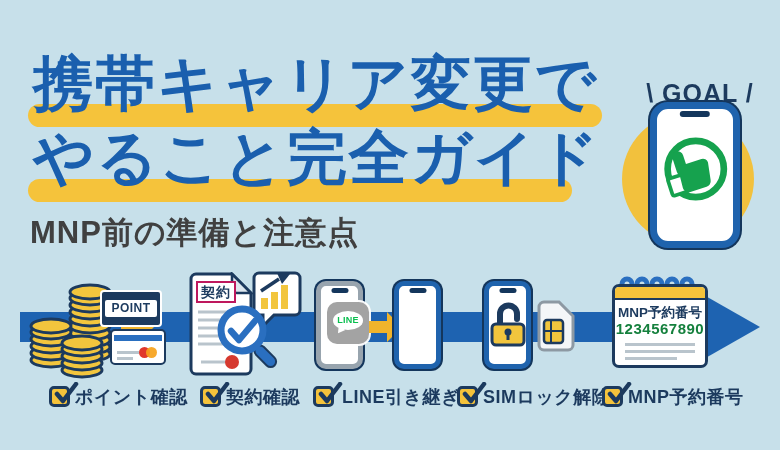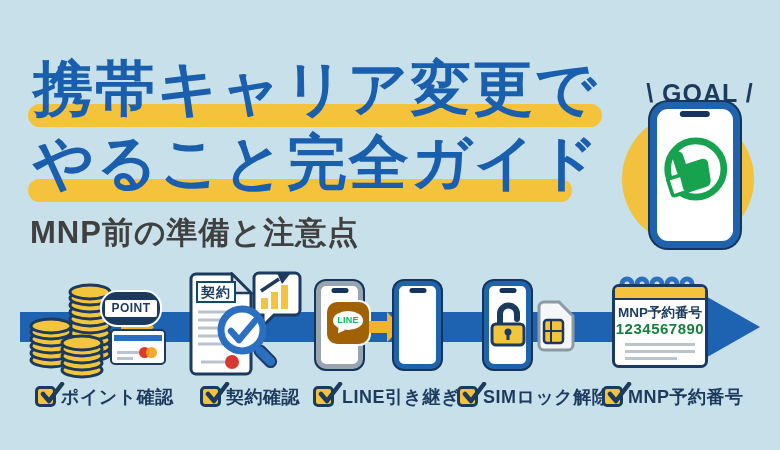--- a/index.html
+++ b/index.html
@@ -5,21 +5,21 @@
   * { margin:0; padding:0; box-sizing:border-box; }
   html,body { width:780px; height:450px; }
   body { font-family:"Liberation Sans","DejaVu Sans",sans-serif; }
   #stage { position:relative; width:780px; height:450px; background:#c7e0ea; overflow:hidden; }
 
   
   .hl { position:absolute; background:#f5c33b; border-radius:12px; height:23px; }
   #hl1 { left:28px; top:104px; width:574px; }
   #hl2 { left:28px; top:179px; width:544px; }
   .title-line { position:absolute; left:33px; color:#1a5fae; font-weight:900;
-                font-size:60px; line-height:1.05; letter-spacing:2px; white-space:nowrap; }
+                font-size:60px; line-height:1.05; letter-spacing:2px; white-space:nowrap;font-family:Liberation Mono, monospace; }
   #title1 { top:57px; }
   #title2 { top:131px;text-align:right; }
   #subtitle { position:absolute; left:30px; top:212px; color:#404040; font-weight:900;
               font-size:31px; letter-spacing:1px; white-space:nowrap; }
 
   
   #goal-label { position:absolute; left:615px; top:79px; width:170px; text-align:center;
                 color:#1c3a5e; font-weight:900; font-size:25px; letter-spacing:1px; }
   #goal-circle { position:absolute; left:622px; top:113px; width:132px; height:132px;
                  border-radius:50%; background:#f2c13d; }
@@ -35,39 +35,39 @@
   #band { position:absolute; left:20px; top:312px; width:688px; height:30px; background:#1e63b1; }
   #band-head { position:absolute; left:702px; top:294px; width:0; height:0;
                border-top:33px solid transparent; border-bottom:33px solid transparent;
                border-left:58px solid #1e63b1; }
   .mini-arrow { position:absolute; }
 
   
   .abs { position:absolute; }
 
   #point-card { left:102px; top:292px; width:58px; height:33px; background:#1c3a5e;
-                border-radius:15px; box-shadow:0 0 0 2px #fff; }
+                border-radius:2px; box-shadow:0 0 0 2px #fff; }
   #point-strip { position:absolute; left:3px; right:3px; top:8px; height:17px; background:#fff;
                  border-radius:2px; color:#1c3a5e; font-weight:900; font-size:12px;
                  text-align:center; line-height:17px; letter-spacing:.5px; }
   #credit-card { left:110px; top:329px; width:56px; height:36px; background:#fff;
                  border:2.5px solid #1c3a5e; border-radius:5px; }
   #cc-stripe { position:absolute; left:2px; right:2px; top:4px; height:6px; background:#2a6fc0; }
   .cc-line { position:absolute; left:5px; height:2.5px; background:#b9c4cc; }
   #cc-l1 { top:20px; width:22px; } #cc-l2 { top:26px; width:16px; }
   .cc-dot { position:absolute; bottom:5px; width:11px; height:11px; border-radius:50%; }
   #cc-red { right:14px; background:#e0372b; } #cc-org { right:7px; background:#f6a21b; opacity:.92; }
 
-  #contract-label { left:196px; top:281px; background:#fff; border:2px solid #0c4a6e;
+  #contract-label { left:196px; top:281px; background:#fff; border:2px solid #be185d;
                     color:#1c3a5e; font-weight:900; font-size:14px; line-height:1;
                     padding:2px 3px; letter-spacing:1px; }
   #line-phone { left:316px; top:281px; width:47px; height:88px; border-color:#98a4ae; }
   #plain-phone { left:394px; top:281px; width:47px; height:88px; }
   #lock-phone { left:484px; top:281px; width:47px; height:88px; }
-  #line-icon { left:327px; top:302px; width:42px; height:42px; background:#a16207;
+  #line-icon { left:327px; top:302px; width:42px; height:42px; background:#a3a3a3;
                border-radius:10px; box-shadow:0 0 0 2px rgba(255,255,255,.95); }
   #line-bubble { position:absolute; left:6px; top:9px; width:30px; height:19px; background:#fff;
                  border-radius:50%; color:#0abf4f; font-weight:900; font-size:9px;
                  text-align:center; line-height:19px; letter-spacing:.3px; }
   #line-tail { position:absolute; left:9px; top:25px; width:0; height:0;
                border-left:4px solid transparent; border-right:4px solid transparent;
                border-top:7px solid #fff; transform:rotate(35deg); }
 
   
   #memo { left:612px; top:284px; width:96px; height:84px; background:#fff;
@@ -82,21 +82,21 @@
   .memo-line { position:absolute; left:10px; right:10px; height:2.5px; background:#b9c4cc; }
   #ml1 { top:56px; } #ml2 { top:63px; } #ml3 { top:70px; right:28px; }
 
   
   .check-item { position:absolute; top:384px; display:flex; align-items:flex-start; gap:5px; }
   .checkbox { position:relative; width:21px; height:21px; background:#f5c33b;
               border:3px solid #1c3a5e; border-radius:5px; margin-top:2px; flex:none; }
   .checkbox svg { position:absolute; left:1px; top:-7px; }
   .check-label { color:#1c3a5e; font-weight:900; font-size:18px; white-space:nowrap;
                  letter-spacing:.5px; line-height:27px; }
-  #chk1 { left:35px;text-align:right; } #chk2 { left:200px; } #chk3 { left:313px;gap:8px; }
+  #chk1 { left:49px;text-align:right; } #chk2 { left:200px; } #chk3 { left:313px;gap:8px; }
   #chk4 { left:457px; } #chk5 { left:602px; }
 </style>
 </head>
 <body>
 
 <div id="stage">
 
   <div class="hl" id="hl1"></div>
   <div class="hl" id="hl2"></div>
   <div class="title-line" id="title1">携帯キャリア変更で</div>

